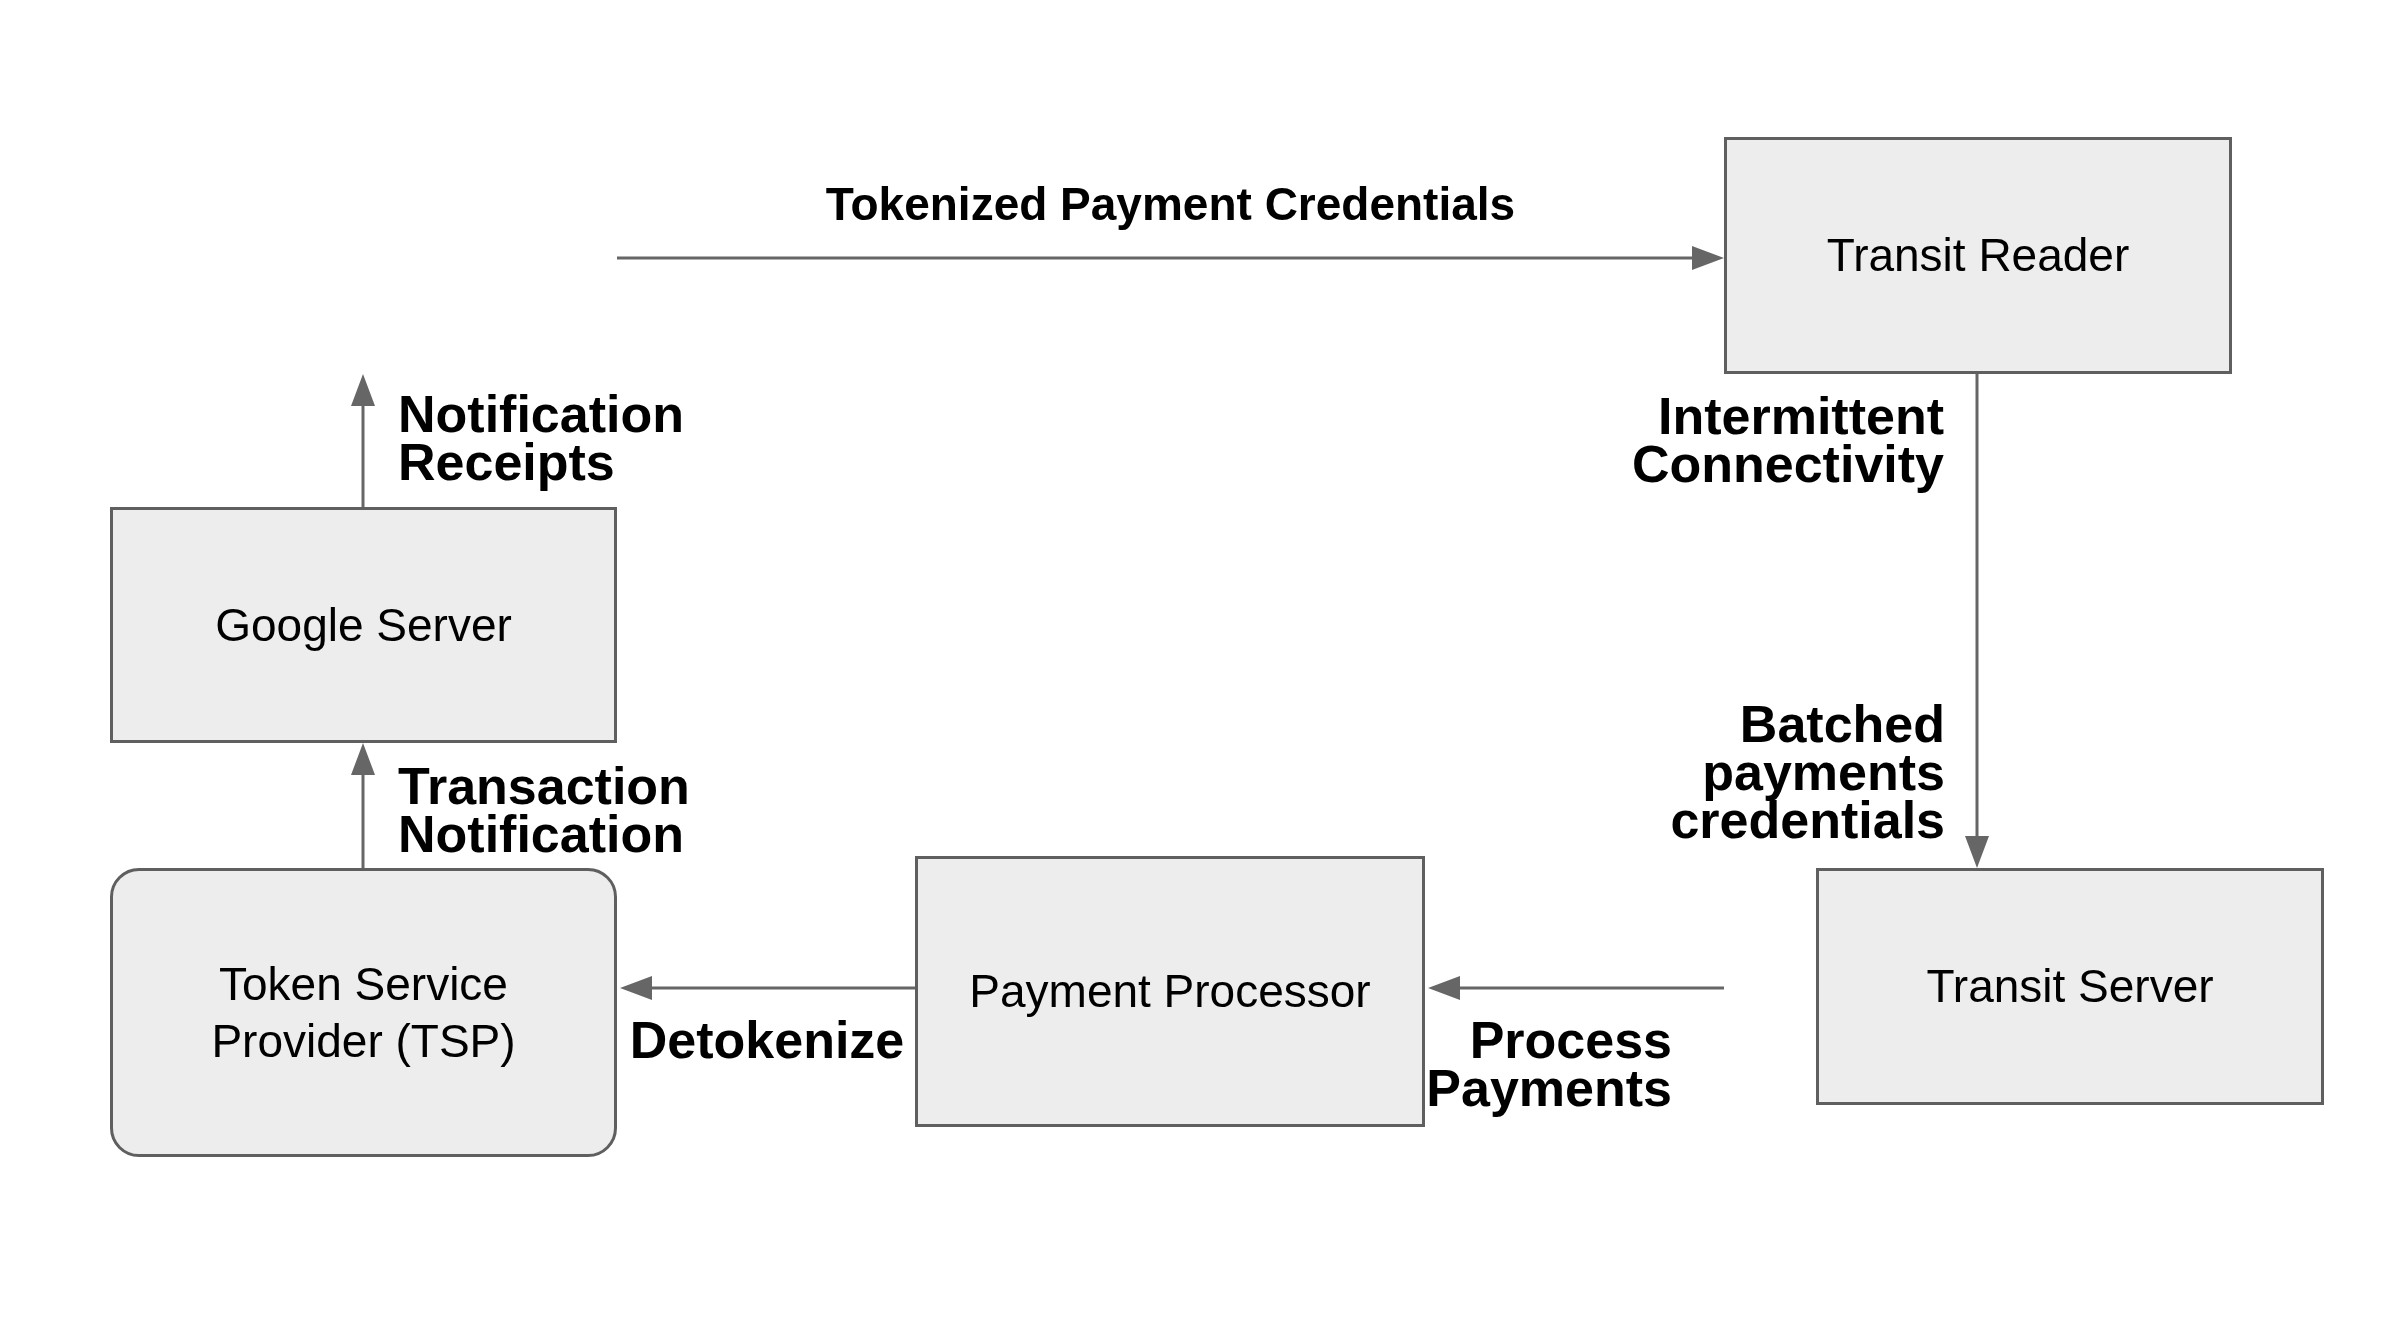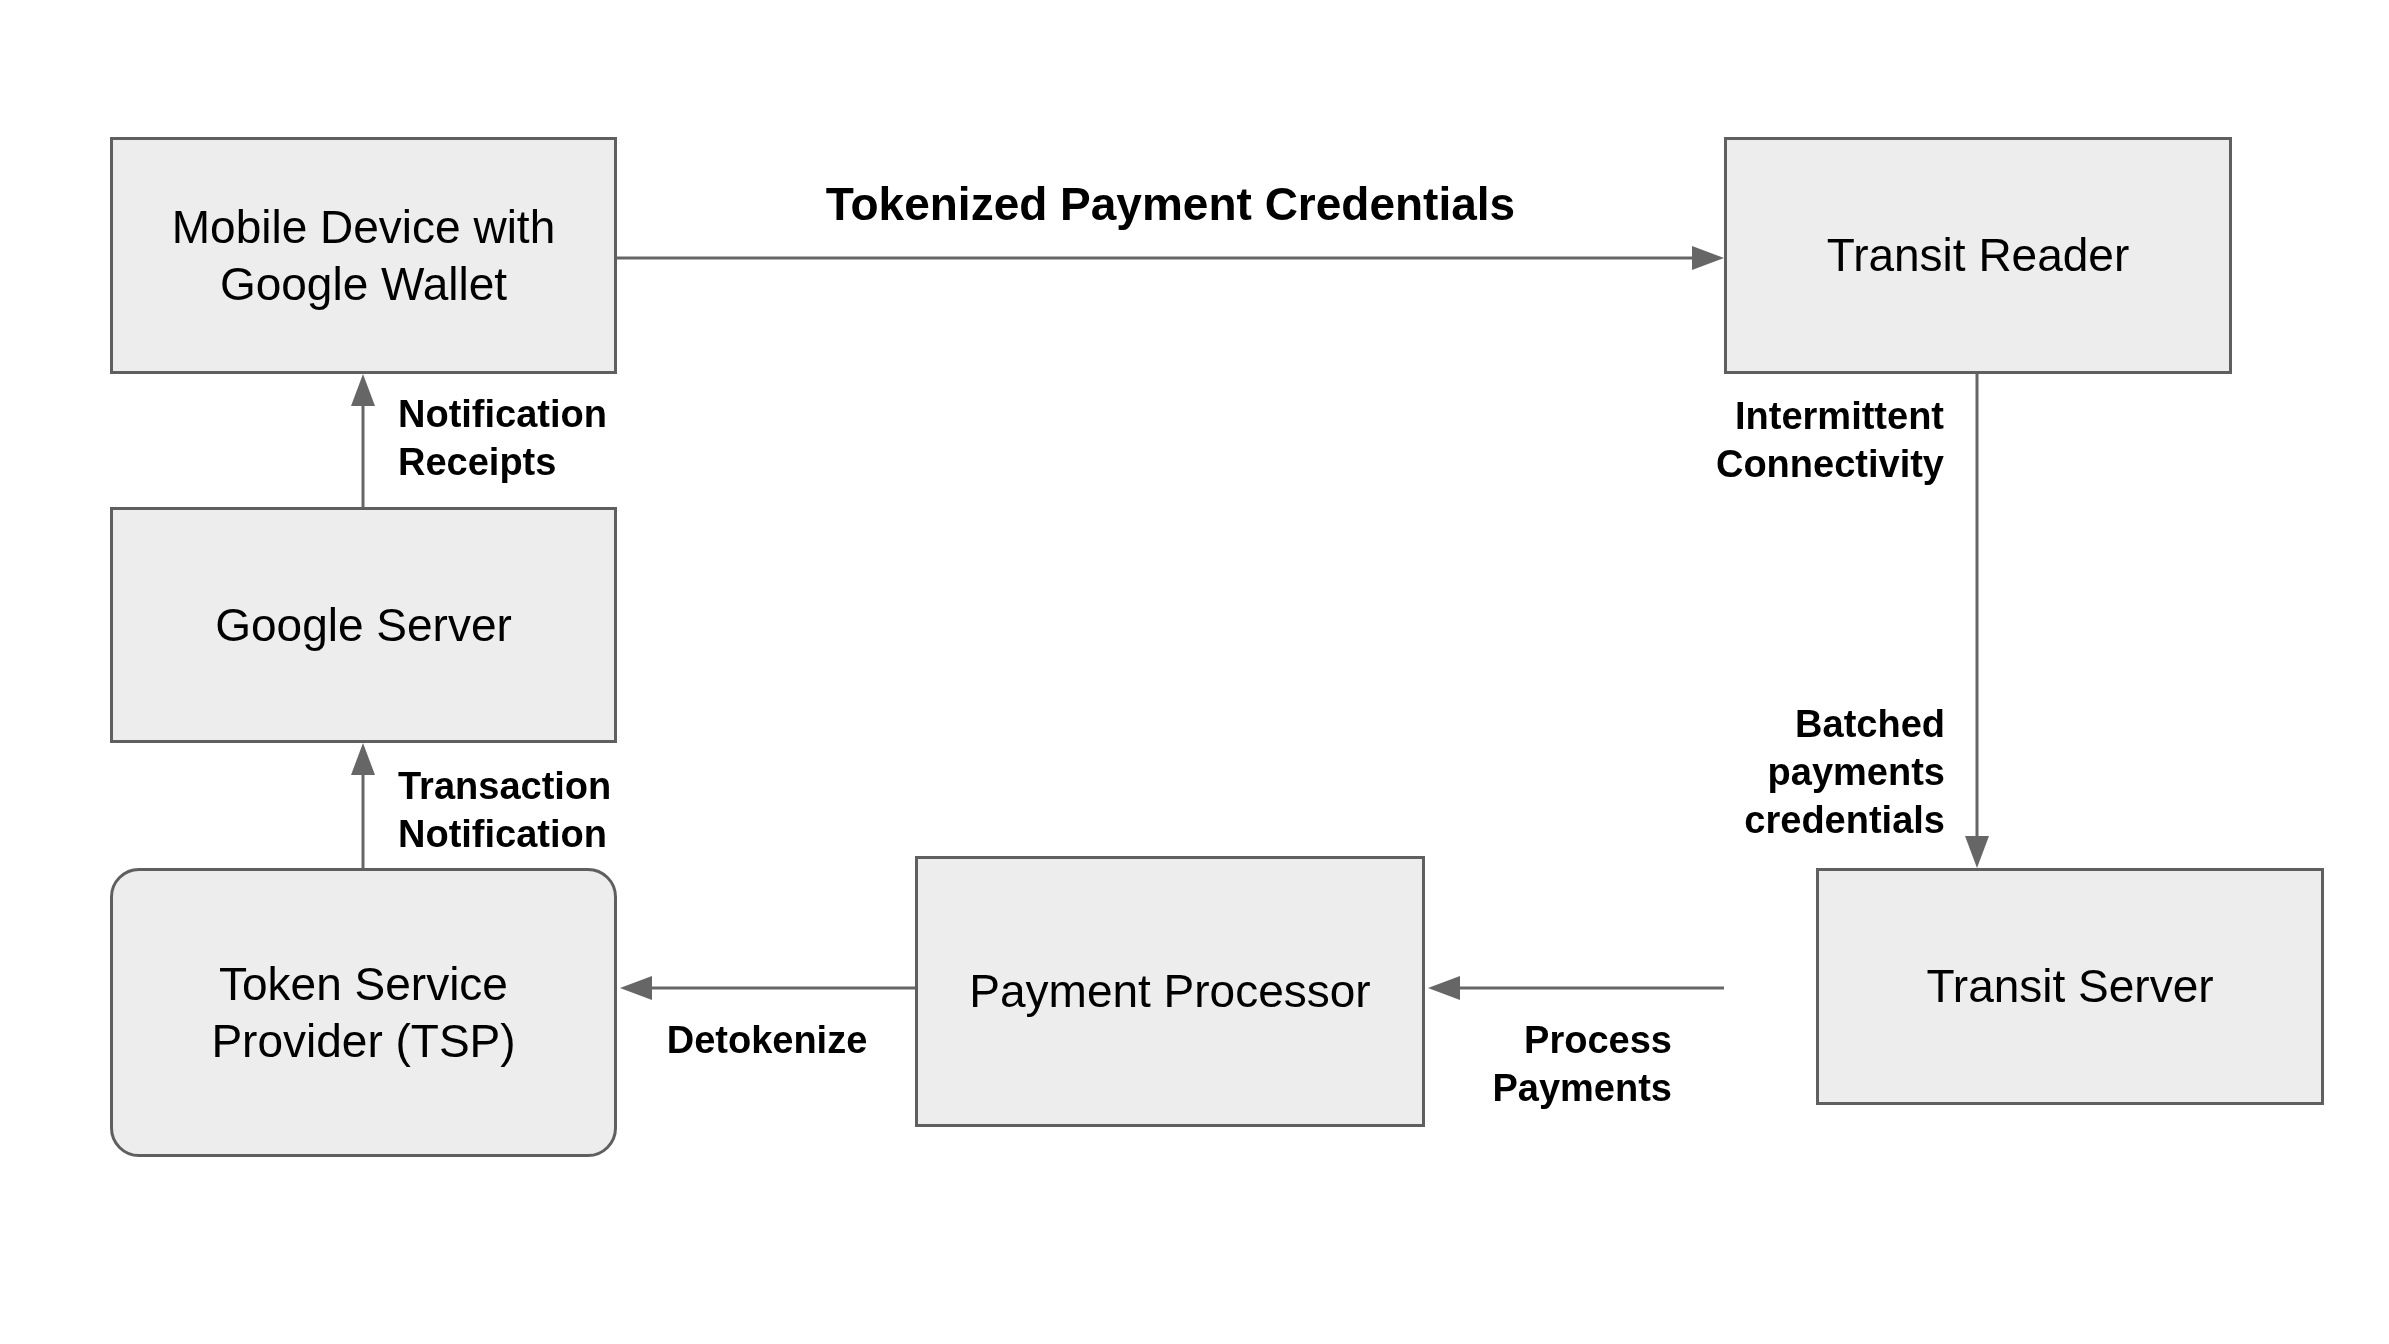--- a/index.html
+++ b/index.html
@@ -34,21 +34,21 @@
   .node-mobile-device   {left:110px; top:137px; width:507px; height:237px;}
   .node-transit-reader  {left:1724px;top:137px; width:508px; height:237px;}
   .node-google-server   {left:110px; top:507px; width:507px; height:236px;}
   .node-tsp             {left:110px; top:868px; width:507px; height:289px;border-radius:29px;}
   .node-payment-processor{left:915px;top:856px; width:510px; height:271px;}
   .node-transit-server  {left:1816px;top:868px; width:508px; height:237px;}
 
   .edge-label{
     position:absolute;
     font-weight:bold;
-    font-size:38px;
+    font-size:52px;
     line-height:48px;
     color:var(--text);
     white-space:nowrap;
   }
   .label-tokenized{left:617px;top:180px;width:1107px;text-align:center;font-size:46px;}
   .label-notification-receipts{left:398px;top:390px;text-align:left;}
   .label-transaction-notification{left:398px;top:762px;text-align:left;}
   .label-intermittent-connectivity{right:445px;top:392px;text-align:right;}
   .label-batched{right:444px;top:700px;text-align:right;}
   .label-process-payments{left:1372px;top:1016px;width:300px;text-align:right;}
@@ -79,24 +79,20 @@
     <g>
       <line class="edge-line" x1="363" y1="868" x2="363" y2="770"></line>
       <polygon class="arrowhead" points="363,743 351,775 375,775"></polygon>
     </g>
     <g>
       <line class="edge-line" x1="363" y1="507" x2="363" y2="401"></line>
       <polygon class="arrowhead" points="363,374 351,406 375,406"></polygon>
     </g>
   </svg>
 
-  <div class="node node-mobile-device">
-    <div>Mobile Device with</div>
-    <div>Google Wallet</div>
-  </div>
 
   <div class="node node-transit-reader">
     <div>Transit Reader</div>
   </div>
 
   <div class="node node-google-server">
     <div>Google Server</div>
   </div>
 
   <div class="node node-tsp">

